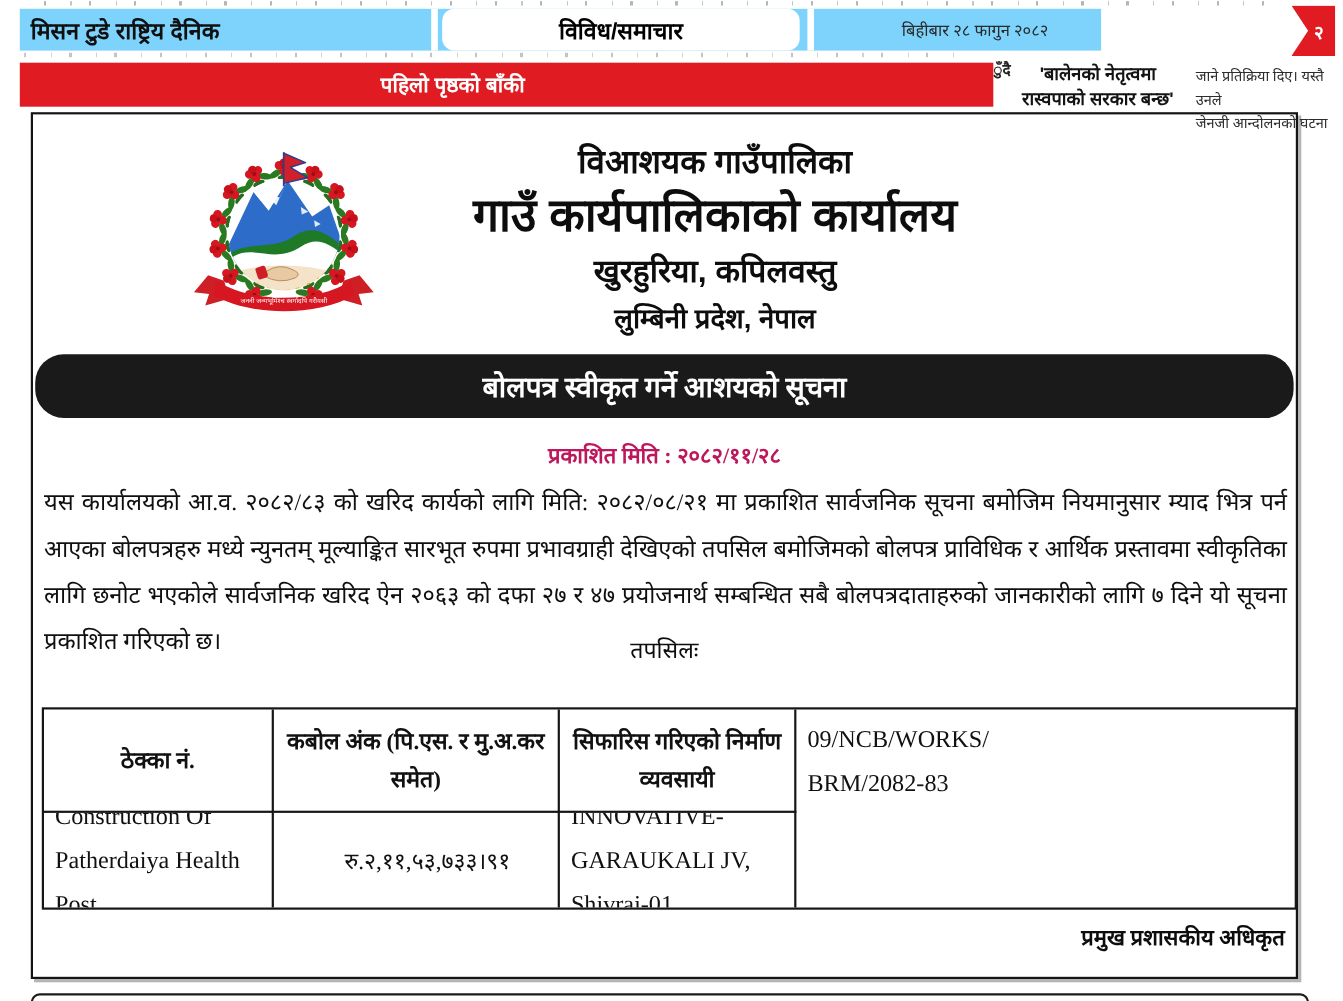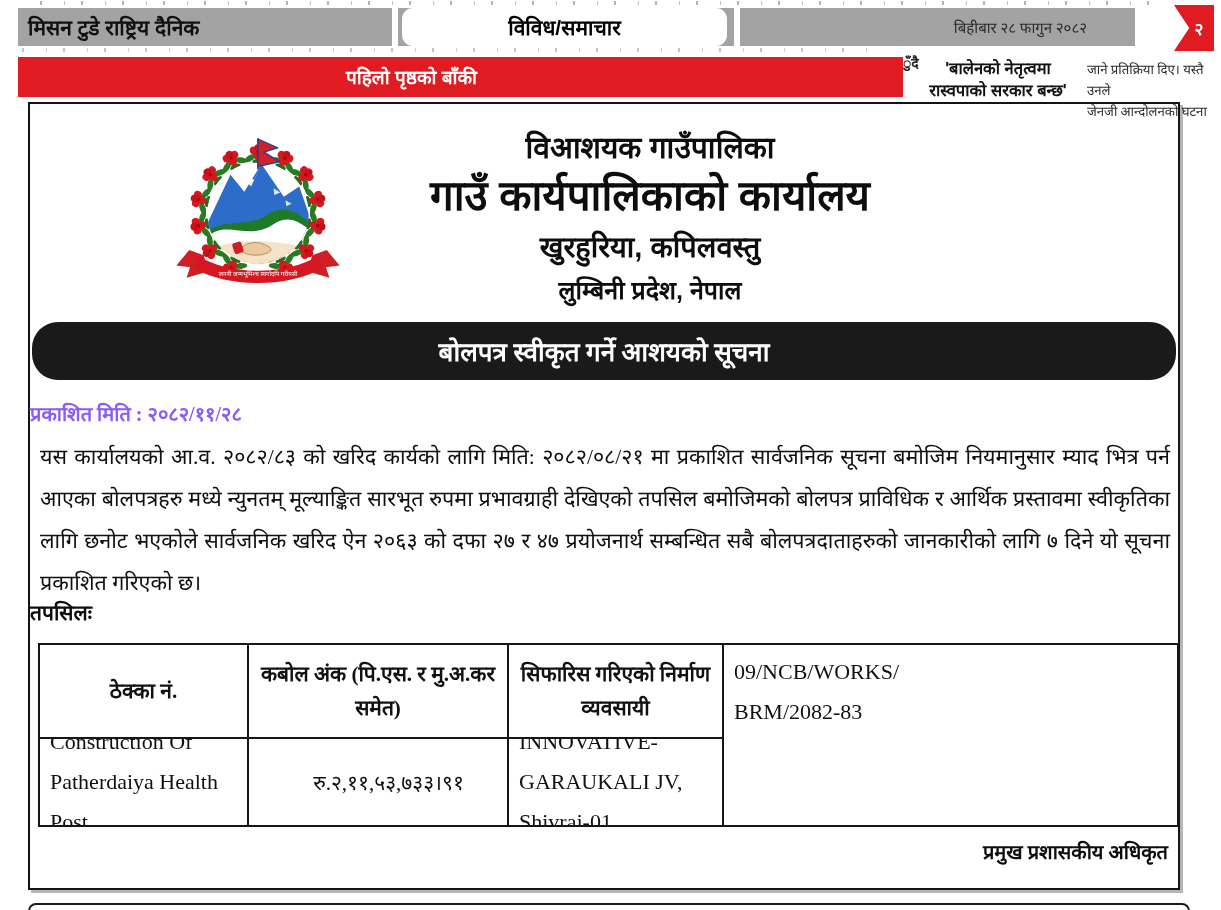--- a/index.html
+++ b/index.html
@@ -11,21 +11,21 @@
   }
   .abs { position:absolute; }
 
   
   .noise {
     height:4px; opacity:.5;
     background:repeating-linear-gradient(90deg,#6b6b6b 0 2px,transparent 2px 7px,transparent 7px 24px,#8a8a8a 24px 25px,transparent 25px 41px);
   }
 
   
-  .masthead { left:18px; top:8px; width:1117px; height:38px; background:#a3a3a3; }
+  .masthead { left:18px; top:8px; width:983px; height:38px; background:#7dd3fc; }
   .paper-name {
     position:absolute; left:10px; top:0; height:38px; display:flex; align-items:center;
     font-family:"Liberation Sans","DejaVu Sans",sans-serif; font-weight:bold; font-size:21px; color:#101010;
   }
   .slit { position:absolute; top:0; width:6px; height:38px; background:#fff; }
   .section-pill {
     position:absolute; left:384px; top:0; width:325px; height:38px; background:#fff; border-radius:11px;
     display:flex; align-items:center; justify-content:center;
     font-family:"Liberation Sans","DejaVu Sans",sans-serif; font-weight:bold; font-size:21px; color:#000;
   }
@@ -73,30 +73,30 @@
   .org-l2 { font-size:42px; line-height:56px; }
   .org-l3 { font-size:29px; line-height:46px; }
   .org-l4 { font-size:25px; line-height:40px; }
 
   .title-band {
     position:absolute; left:2px; top:218px; width:1144px; height:58px; background:#1a1a1a;
     display:flex; align-items:center; justify-content:center;
     color:#fff; font-weight:bold; font-size:26px; font-family:"Liberation Serif","DejaVu Serif",serif;border-radius:26px;
   }
 
-  .pub-date { position:absolute; left:0; top:296px; width:1148px; 
-    font-weight:bold; font-size:20px; color:#8b5cf6; }
+  .pub-date { position:absolute; left:0; top:296px; width:1148px; text-align:center;
+    font-weight:bold; font-size:20px; color:#be185d; }
 
   .body-par {
     position:absolute; left:10px; top:332px; width:1130px;
     font-size:21.5px; line-height:42px; text-align:justify; color:#0f0f0f;
   }
 
-  .tapasil { position:absolute; left:0; top:494px; width:1148px; 
-    font-weight:bold; font-size:21px; color:#0d0d0d; }
+  .tapasil { position:absolute; left:0; top:472px; width:1148px; text-align:center;
+    font-weight:normal; font-size:21px; color:#0d0d0d; }
 
   .grid-table {
     position:absolute; left:8px; top:539px; width:1141px;
     display:grid; grid-template-columns:209px 260px 215px 457px; grid-template-rows:94px 86px;
     border:2px solid #161616;
   }
   .cell {
     border-right:2px solid #161616; border-bottom:2px solid #161616;
     display:flex; align-items:center; padding:4px 10px; overflow:hidden;
   }

